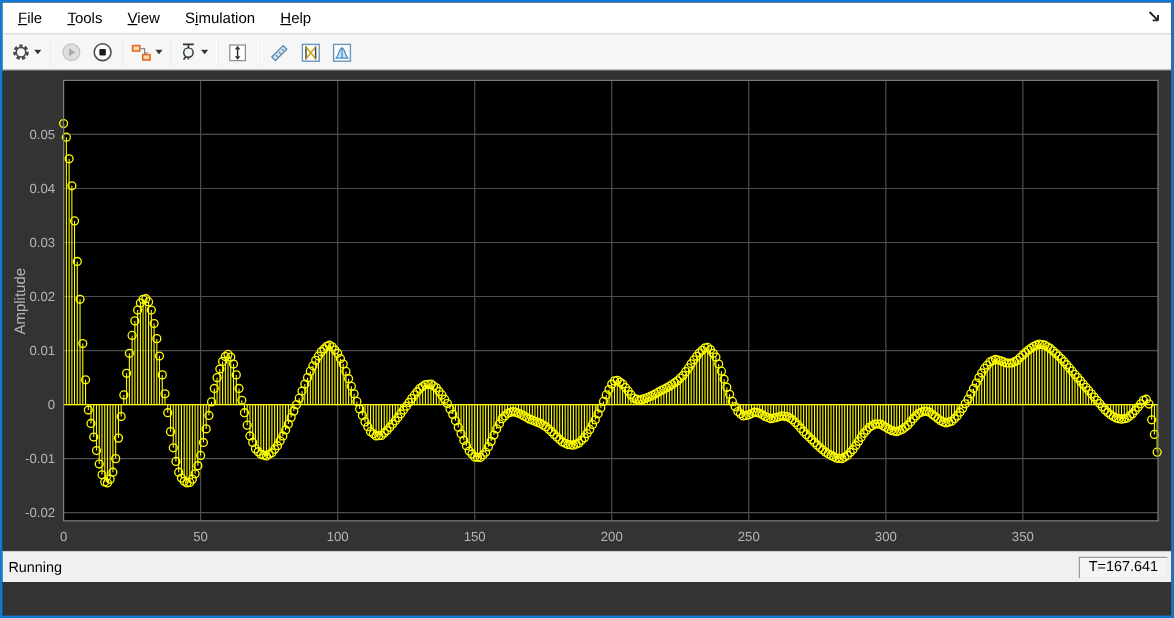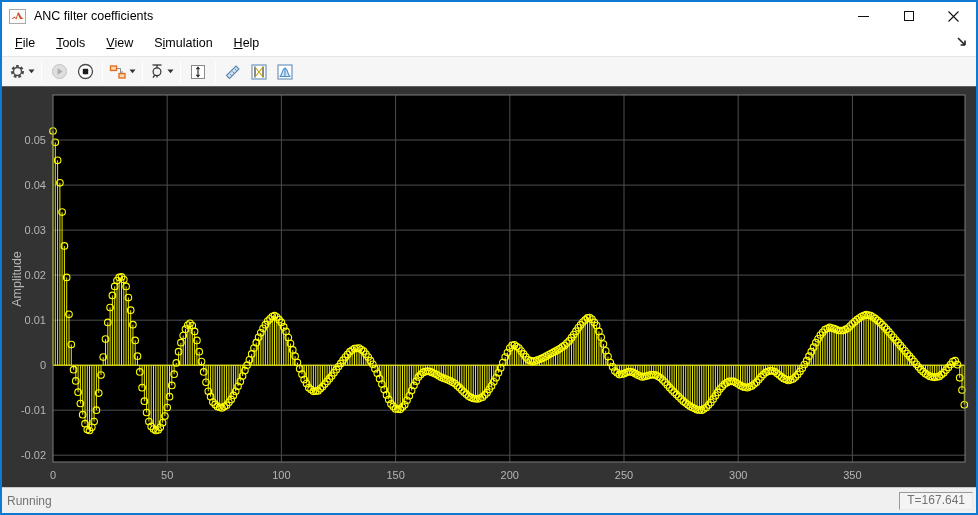--- a/index.html
+++ b/index.html
@@ -26,51 +26,29 @@
   
   .toolbar{height:31px;background:#f6f6f6;border-top:1px solid #e6e6e6;border-bottom:1px solid #626262;display:flex;align-items:center;padding-left:5px;}
   .tb-btn{height:24px;min-width:24px;display:flex;align-items:center;justify-content:center;margin:0 1px;border:1px solid transparent;border-radius:2px;}
   .tb-btn svg{display:block;}
   .tb-caret{margin-left:2px;}
   .tb-sep{width:1px;height:21px;background:#c3c3c3;border-right:1px solid #ffffff;margin:0 4px;}
   
   .plot-panel{position:relative;width:974px;height:400px;background:#333333;}
   .plot-panel svg{position:absolute;left:0;top:0;}
   
-  .statusbar{height:26px;background:#f0f0f0;border-top:1px solid #c8c8c8;display:flex;align-items:center;font-size:12px;color:#737373;padding:0 3px;}
+  .statusbar{height:26px;background:#f0f0f0;border-top:1px solid #c8c8c8;display:flex;align-items:center;font-size:12px;color:#000000;padding:0 3px;}
   .status-state{margin-left:2px;}
   .time-box{margin-left:auto;background:#f4f4f4;border:1px solid;border-color:#9a9a9a #e9e9e9 #e9e9e9 #9a9a9a;padding:0 7px 2px 7px;font-size:12px;}
 </style>
 </head>
 <body>
 
 <div class="window">
 
-  <div class="titlebar">
-    <div class="app-icon">
-      <svg width="13" height="11" viewBox="0 0 13 11">
-        <polygon points="0.5,8 3.5,5.5 5,7 7,1 9,5 12.5,8 9,8 7,3.5 5.5,8.5 3.5,6.8 1.8,8" fill="#d14b1e"></polygon>
-        <polygon points="7,1 9,5 10.5,6.3 8.2,2.2" fill="#8c2e10"></polygon>
-      </svg>
-    </div>
-    <span class="title-text">ANC filter coefficients</span>
-    <div class="win-controls">
-      <div class="win-btn">
-          <div class="glyph-min"></div>
-        </div>
-      <div class="win-btn">
-          <div class="glyph-max"></div>
-        </div>
-      <div class="win-btn">
-        <svg width="11" height="11" viewBox="0 0 11 11">
-          <path d="M0.5,0.5 L10.5,10.5 M10.5,0.5 L0.5,10.5" stroke="#111" stroke-width="1.1"></path>
-        </svg>
-      </div>
-    </div>
-  </div>
 
   <div class="menubar" id="menubar">
     <div class="menu-item"><u>F</u>ile</div>
       <div class="menu-item"><u>T</u>ools</div>
       <div class="menu-item"><u>V</u>iew</div>
       <div class="menu-item">S<u>i</u>mulation</div>
       <div class="menu-item"><u>H</u>elp</div>
       <svg class="dock-arrow" viewBox="0 0 14 14">
       <path d="M3,3 L10,10" stroke="#222" stroke-width="1.6"></path>
       <path d="M10,10 L10,5.6 M10,10 L5.6,10" stroke="#222" stroke-width="1.6"></path>

